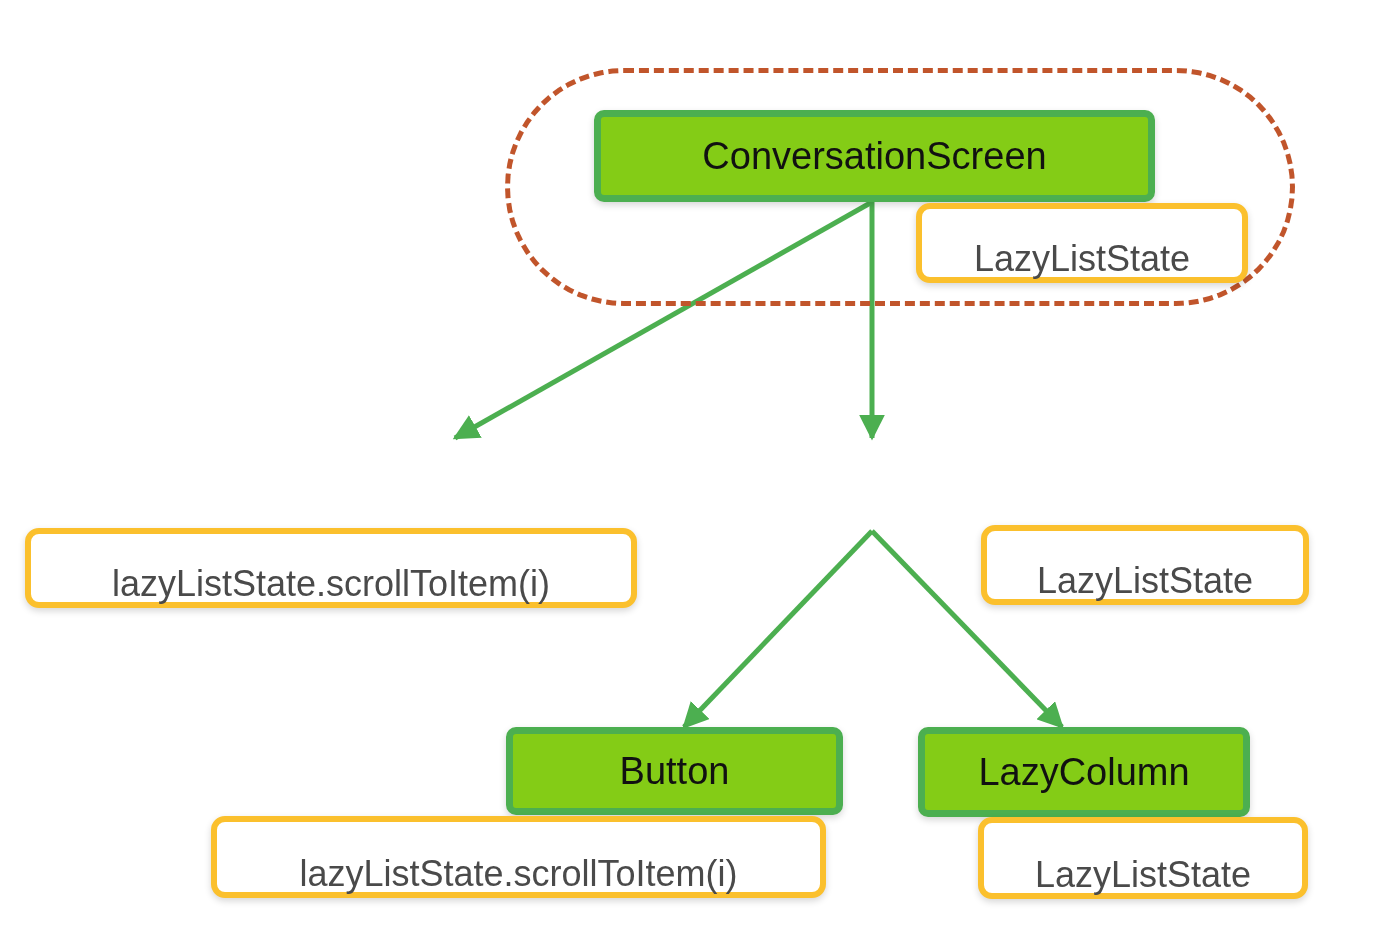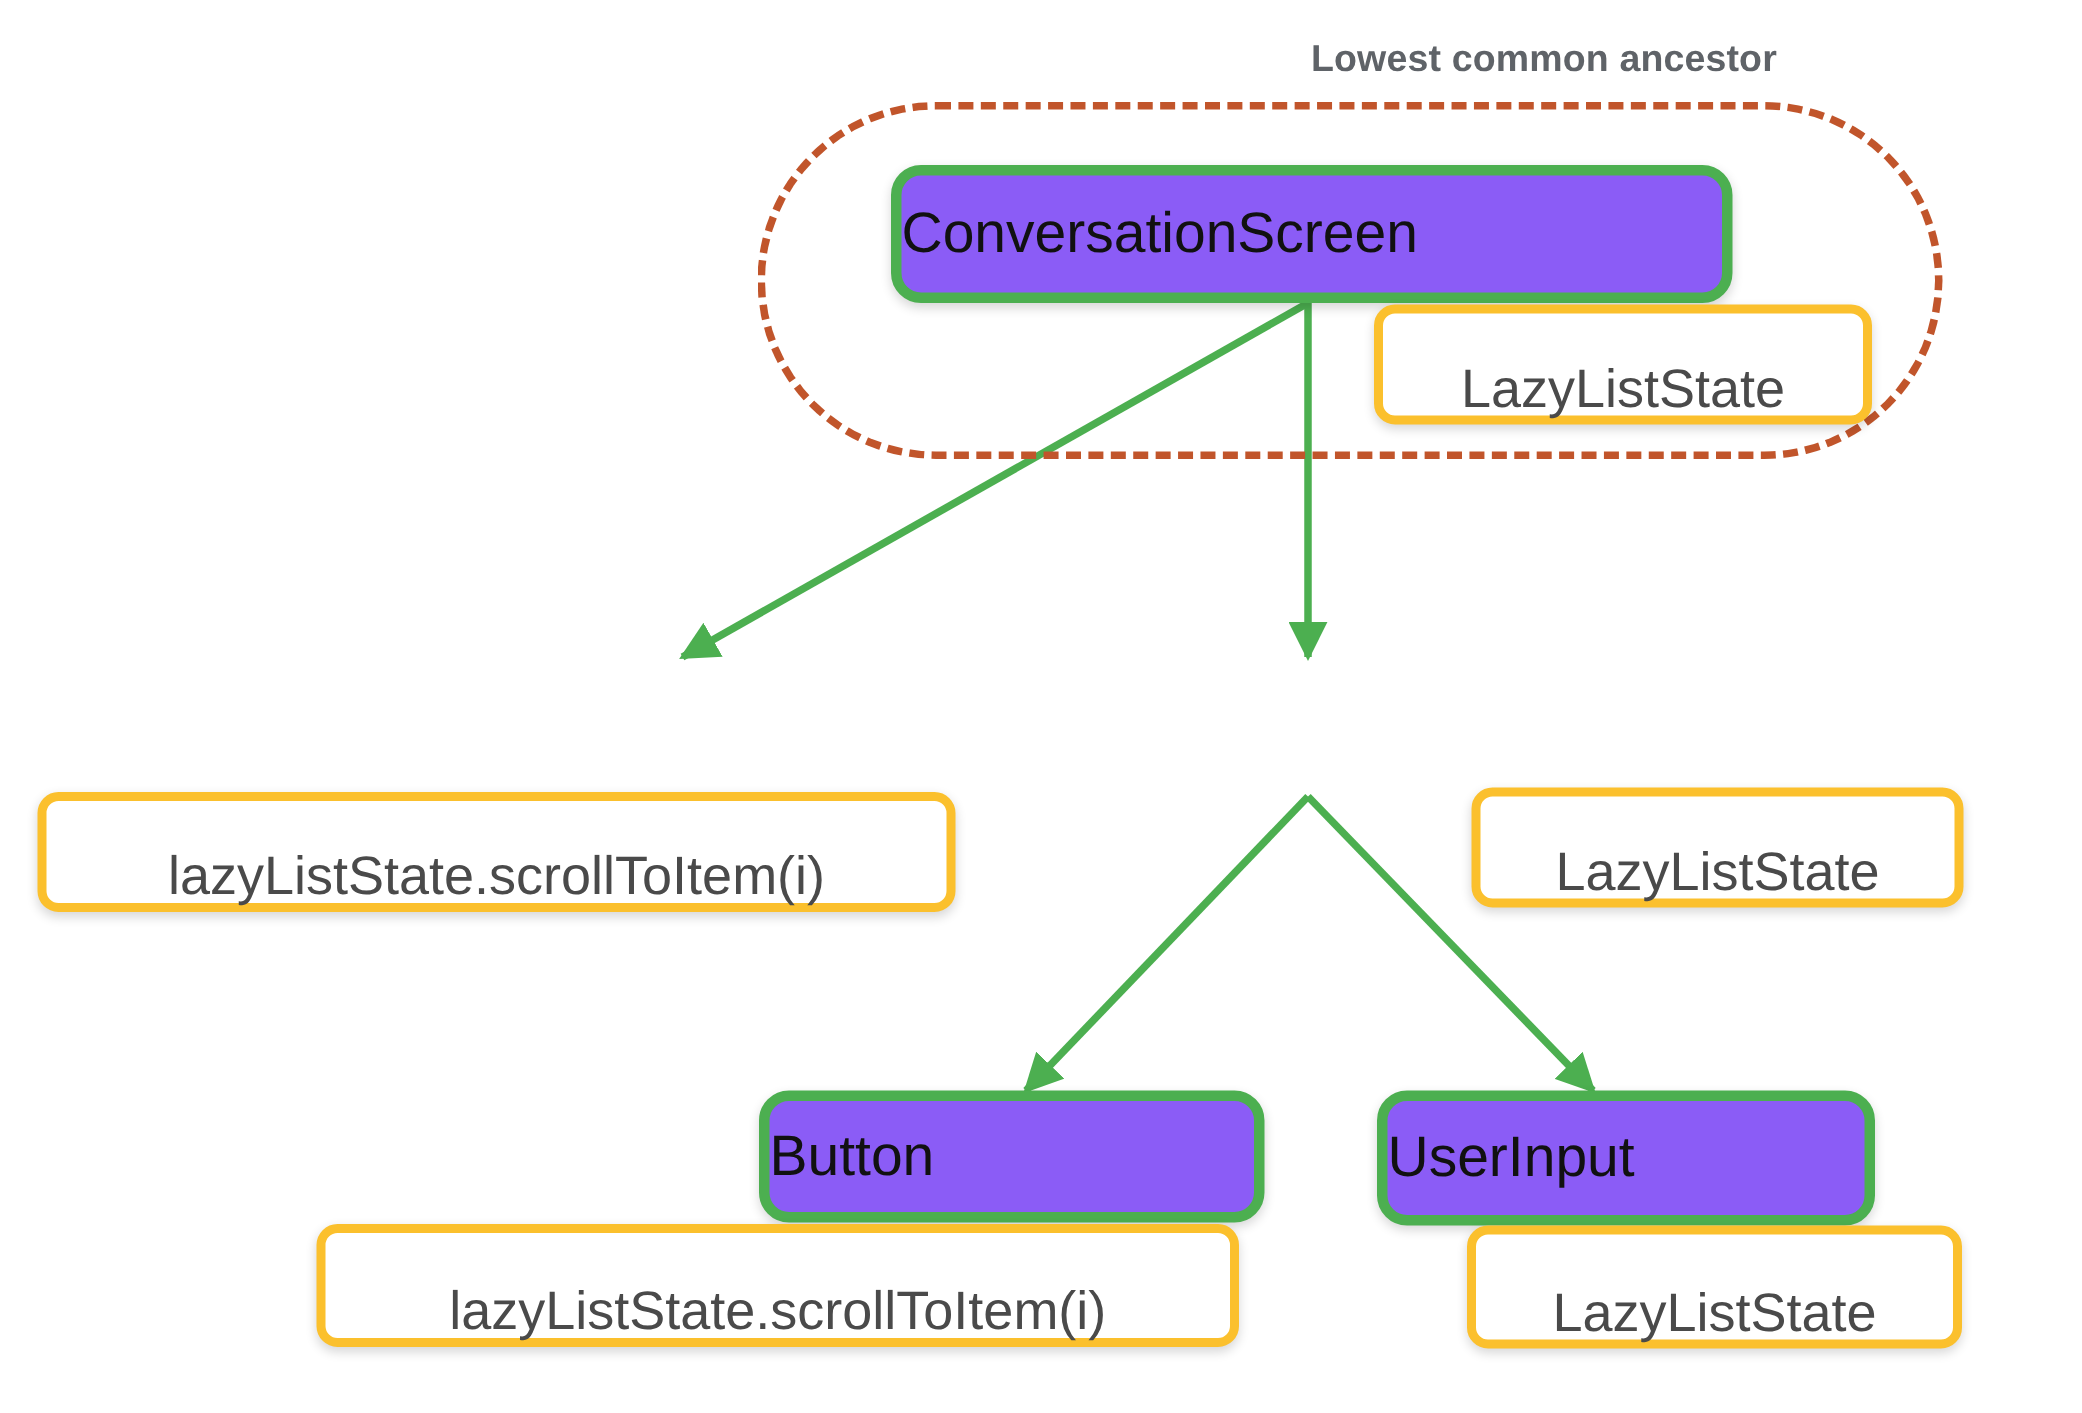--- a/index.html
+++ b/index.html
@@ -39,26 +39,26 @@
     font-size: 25px;
     font-weight: bold;
     color: #5f6368;
     letter-spacing: 0.1px;
     white-space: nowrap;
   }
 
   .node {
     position: absolute;
     box-sizing: border-box;
-    background: #8b5cf6;
+    background: #84cc16;
     border: 7px solid #4caf50;
-    border-radius: 20px;
+    border-radius: 10px;
     display: flex;
     align-items: center;
-    justify-content: flex-start;
+    justify-content: center;
     box-shadow: 0 3px 7px rgba(0,0,0,0.16);
   }
   .node .node-label {
     font-size: 38px;
     color: #111111;
     white-space: nowrap;
     line-height: 1;
   }
 
   .state-chip {
@@ -95,21 +95,20 @@
 
     <line x1="872" y1="202" x2="872" y2="438" stroke="#4caf50" stroke-width="5" marker-end="url(#arrowhead)"></line>
 
     <line x1="872" y1="531" x2="684" y2="727" stroke="#4caf50" stroke-width="5" marker-end="url(#arrowhead)"></line>
 
     <line x1="872" y1="531" x2="1062" y2="727" stroke="#4caf50" stroke-width="5" marker-end="url(#arrowhead)"></line>
   </svg>
 
   <div class="lca-region" style="left:505px; top:68px; width:790px; height:238px;"></div>
 
-  <div class="lca-label" style="left:874px; top:25px;">Lowest common ancestor</div>
 
   <div class="node" style="left:594px; top:110px; width:561px; height:92px;">
     <span class="node-label">ConversationScreen</span>
   </div>
 
   <div class="state-chip" style="left:916px; top:203px; width:332px; height:80px;">
     <span class="chip-label">LazyListState</span>
   </div>
 
 
@@ -124,20 +123,20 @@
 
   <div class="node" style="left:506px; top:727px; width:337px; height:88px;">
     <span class="node-label">Button</span>
   </div>
 
   <div class="state-chip" style="left:211px; top:816px; width:615px; height:82px;">
     <span class="chip-label">lazyListState.scrollToItem(i)</span>
   </div>
 
   <div class="node" style="left:918px; top:727px; width:332px; height:90px;">
-    <span class="node-label">UserInput</span>
+    <span class="node-label">LazyColumn</span>
   </div>
 
   <div class="state-chip" style="left:978px; top:817px; width:330px; height:82px;">
     <span class="chip-label">LazyListState</span>
   </div>
 
 </div>
 
 </body></html>

